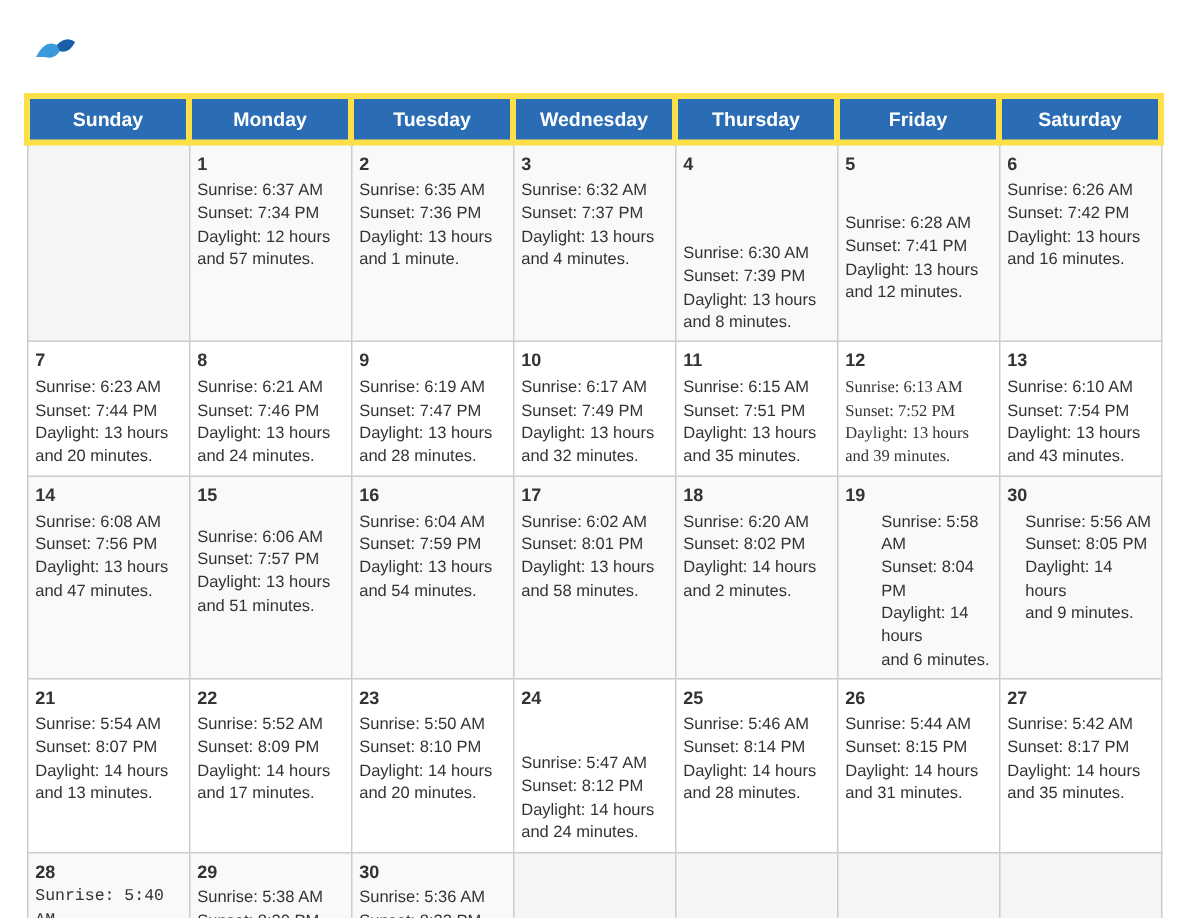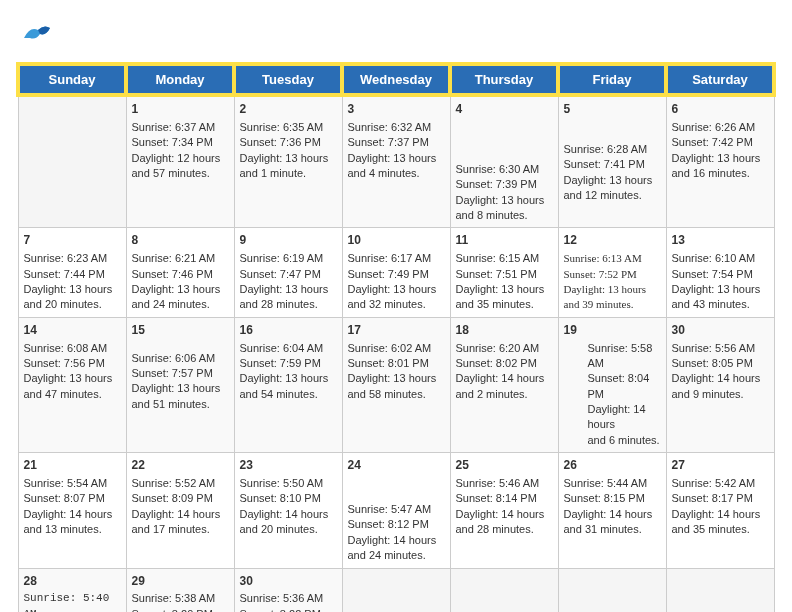--- a/index.html
+++ b/index.html
@@ -268,21 +268,21 @@
         </td>
         <td>
           <span class="day-num">19</span>
           <div class="day-info" style="white-space: pre-line; margin-left: 24px;">Sunrise: 5:58 AM
 Sunset: 8:04 PM
 Daylight: 14 hours
 and 6 minutes.</div>
         </td>
         <td>
           <span class="day-num">30</span>
-          <div class="day-info" style="white-space: pre-line;">Sunrise: 5:56 AM
+          <div class="day-info" style="white-space: pre-line; margin-left: 12px;">Sunrise: 5:56 AM
 Sunset: 8:05 PM
 Daylight: 14 hours
 and 9 minutes.</div>
         </td>
       </tr>
       <tr>
         <td>
           <span class="day-num">21</span>
           <div class="day-info" style="white-space: pre-line;">Sunrise: 5:54 AM
 Sunset: 8:07 PM

